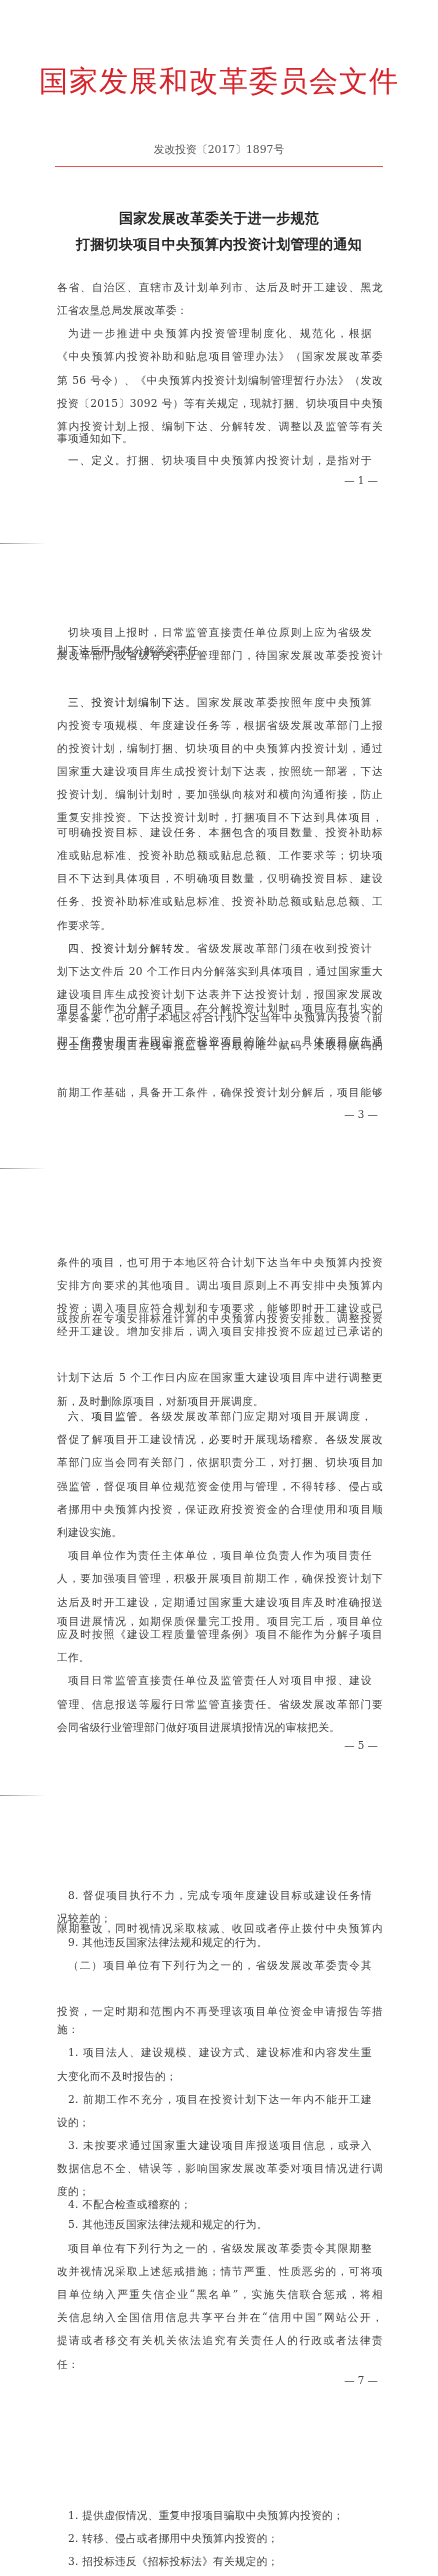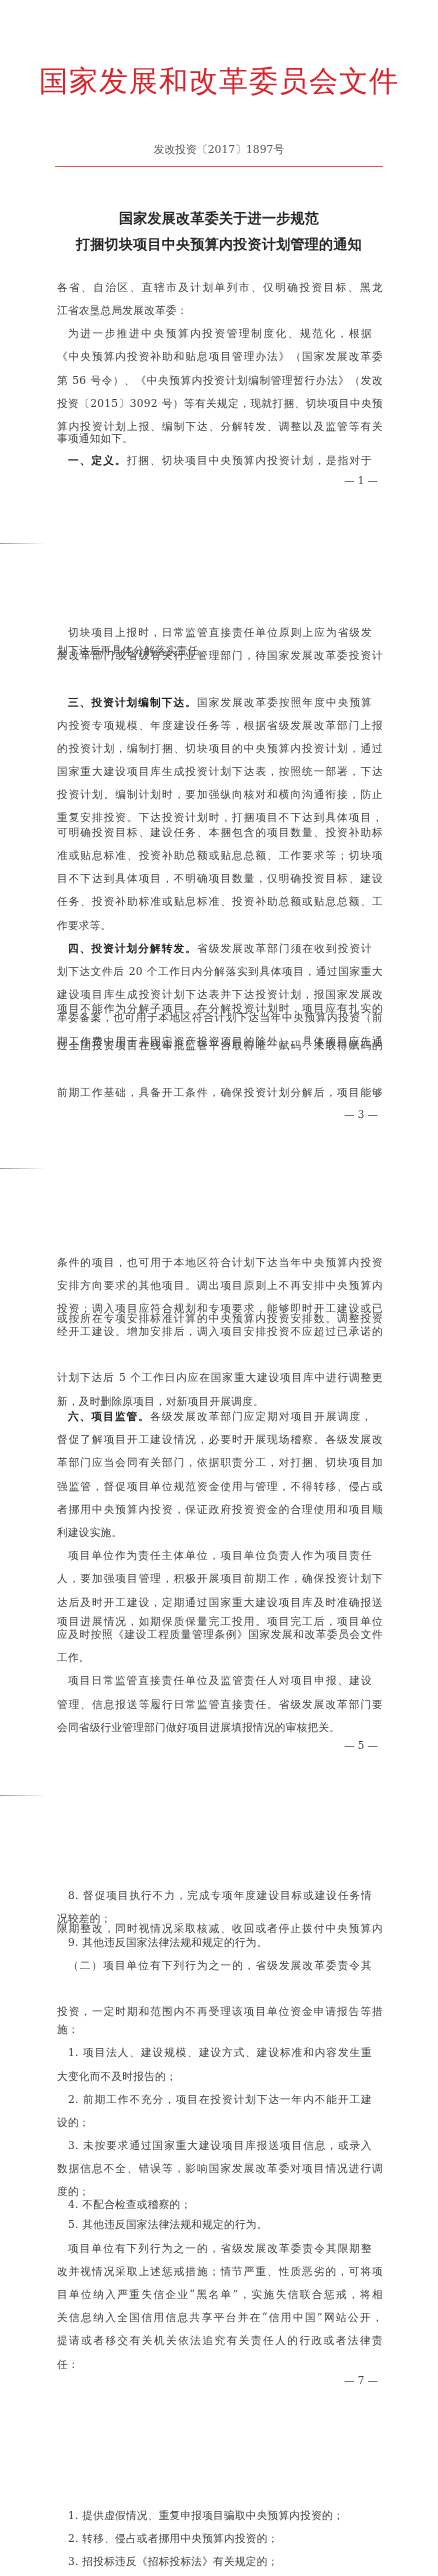--- a/index.html
+++ b/index.html
@@ -8,35 +8,35 @@
   .abs { position: absolute; }
   .doc-header-title { left: 0; width: 438px; top: 66px; text-align: center;
       font-size: 29px; color: #d8232a; letter-spacing: 1px; font-family: "DejaVu Serif", serif; line-height: 31px; }
   .doc-number { left: 0; width: 438px; top: 143px; text-align: center; font-size: 10.8px; color: #555; line-height: 14.4px; }
   .red-rule { left: 55px; width: 328px; top: 166px; height: 1px; background: #e0574f; }
   .title-line { left: 0; width: 438px; text-align: center; font-size: 14px; font-weight: bold; color: #262626; line-height: 17.5px; letter-spacing: 0.3px; }
   .line { left: 57px; width: 326px; font-size: 10.6px; line-height: 13.4px; white-space: nowrap; text-align: justify;
           text-align-last: justify; letter-spacing: 0.3px; color: #3d3d3d; }
   .line.last { text-align-last: left; }
   .line.indent { left: 68px; width: 304px; }
-  .line b { color: #222; font-family: "DejaVu Sans", sans-serif; font-weight: bold; }
+  .line b { color: #222; font-family: "DejaVu Sans", sans-serif; font-weight: normal; }
   .page-num { left: 335px; width: 52px; text-align: center; font-size: 10.3px; color: #444; line-height: 13.4px; }
   .page-edge { left: 0; height: 1px; background: linear-gradient(90deg, #9a9a9a, rgba(255,255,255,0)); width: 46px; }
 </style>
 </head>
 <body>
 
 <div class="abs doc-header-title">国家发展和改革委员会文件</div>
 <div class="abs doc-number">发改投资〔2017〕1897号</div>
 <div class="abs red-rule"></div>
 
 <div class="abs title-line" style="top:210px">国家发展改革委关于进一步规范</div>
 <div class="abs title-line" style="top:236px">打捆切块项目中央预算内投资计划管理的通知</div>
 
-<div class="abs line" style="top:281px">各省、自治区、直辖市及计划单列市、仅明确投资目标、黑龙</div>
+<div class="abs line" style="top:281px">各省、自治区、直辖市及计划单列市、达后及时开工建设、黑龙</div>
 <div class="abs line last" style="top:304px">江省农垦总局发展改革委：</div>
 <div class="abs line indent" style="top:327px">为进一步推进中央预算内投资管理制度化、规范化，根据</div>
 <div class="abs line" style="top:350px">《中央预算内投资补助和贴息项目管理办法》（国家发展改革委</div>
 <div class="abs line" style="top:374px">第 56 号令）、《中央预算内投资计划编制管理暂行办法》（发改</div>
 <div class="abs line" style="top:397px">投资〔2015〕3092 号）等有关规定，现就打捆、切块项目中央预</div>
 <div class="abs line" style="top:420px">算内投资计划上报、编制下达、分解转发、调整以及监管等有关</div>
 <div class="abs line last" style="top:432px">事项通知如下。</div>
 <div class="abs line indent" style="top:454px"><b>一、定义。</b><span>打捆、切块项目中央预算内投资计划，是指对于</span></div>
 <div class="abs page-num" style="top:474px">— 1 —</div>
 
@@ -78,21 +78,21 @@
 <div class="abs line indent" style="top:1410px"><b>六、项目监管。</b><span>各级发展改革部门应定期对项目开展调度，</span></div>
 <div class="abs line" style="top:1433px">督促了解项目开工建设情况，必要时开展现场稽察。各级发展改</div>
 <div class="abs line" style="top:1456px">革部门应当会同有关部门，依据职责分工，对打捆、切块项目加</div>
 <div class="abs line" style="top:1480px">强监管，督促项目单位规范资金使用与管理，不得转移、侵占或</div>
 <div class="abs line" style="top:1503px">者挪用中央预算内投资，保证政府投资资金的合理使用和项目顺</div>
 <div class="abs line last" style="top:1526px">利建设实施。</div>
 <div class="abs line indent" style="top:1549px">项目单位作为责任主体单位，项目单位负责人作为项目责任</div>
 <div class="abs line" style="top:1572px">人，要加强项目管理，积极开展项目前期工作，确保投资计划下</div>
 <div class="abs line" style="top:1596px">达后及时开工建设，定期通过国家重大建设项目库及时准确报送</div>
 <div class="abs line" style="top:1615px">项目进展情况，如期保质保量完工投用。项目完工后，项目单位</div>
-<div class="abs line" style="top:1628px">应及时按照《建设工程质量管理条例》国家发展和改革委员会文件</div>
+<div class="abs line" style="top:1628px">应及时按照《建设工程质量管理条例》项目不能作为分解子项目</div>
 <div class="abs line last" style="top:1651px">工作。</div>
 <div class="abs line indent" style="top:1674px">项目日常监管直接责任单位及监管责任人对项目申报、建设</div>
 <div class="abs line" style="top:1698px">管理、信息报送等履行日常监管直接责任。省级发展改革部门要</div>
 <div class="abs line last" style="top:1721px">会同省级行业管理部门做好项目进展填报情况的审核把关。</div>
 <div class="abs page-num" style="top:1739px">— 5 —</div>
 
 <div class="abs page-edge" style="top:1795px"></div>
 
 <div class="abs line indent" style="top:1889px">8. 督促项目执行不力，完成专项年度建设目标或建设任务情</div>
 <div class="abs line last" style="top:1912px">况较差的；</div>

